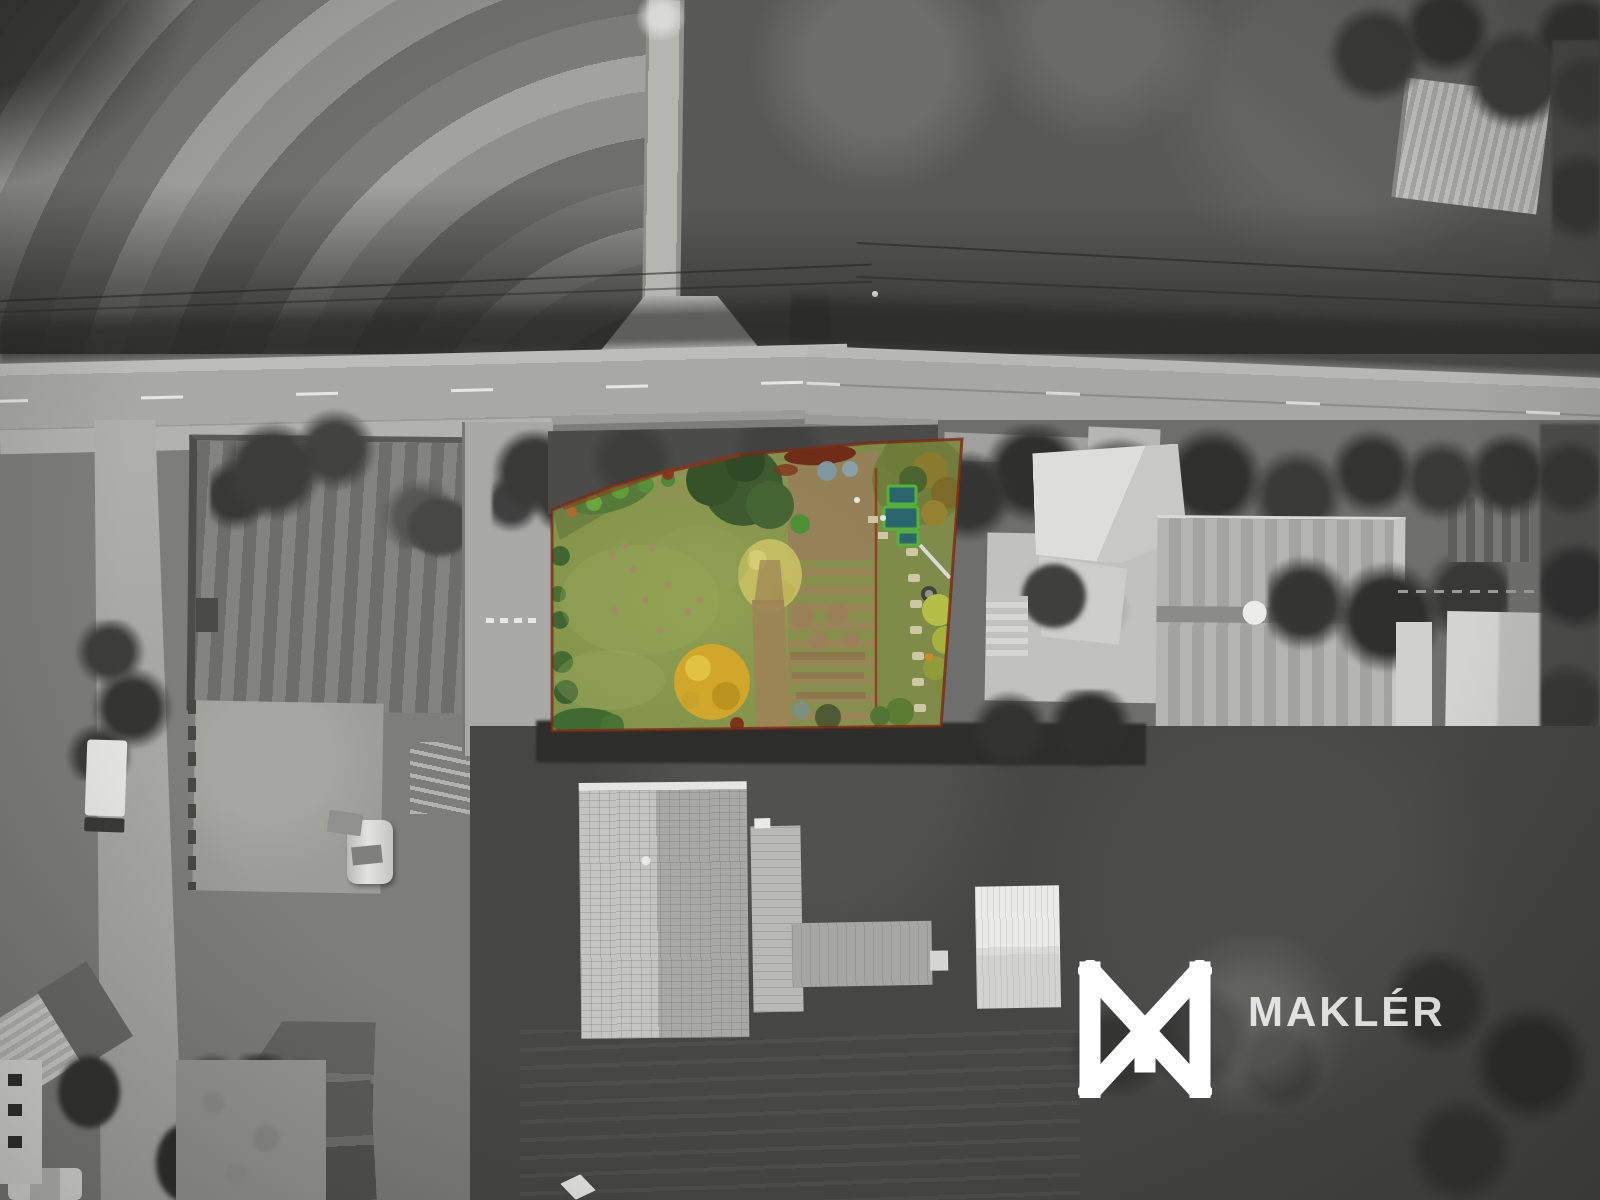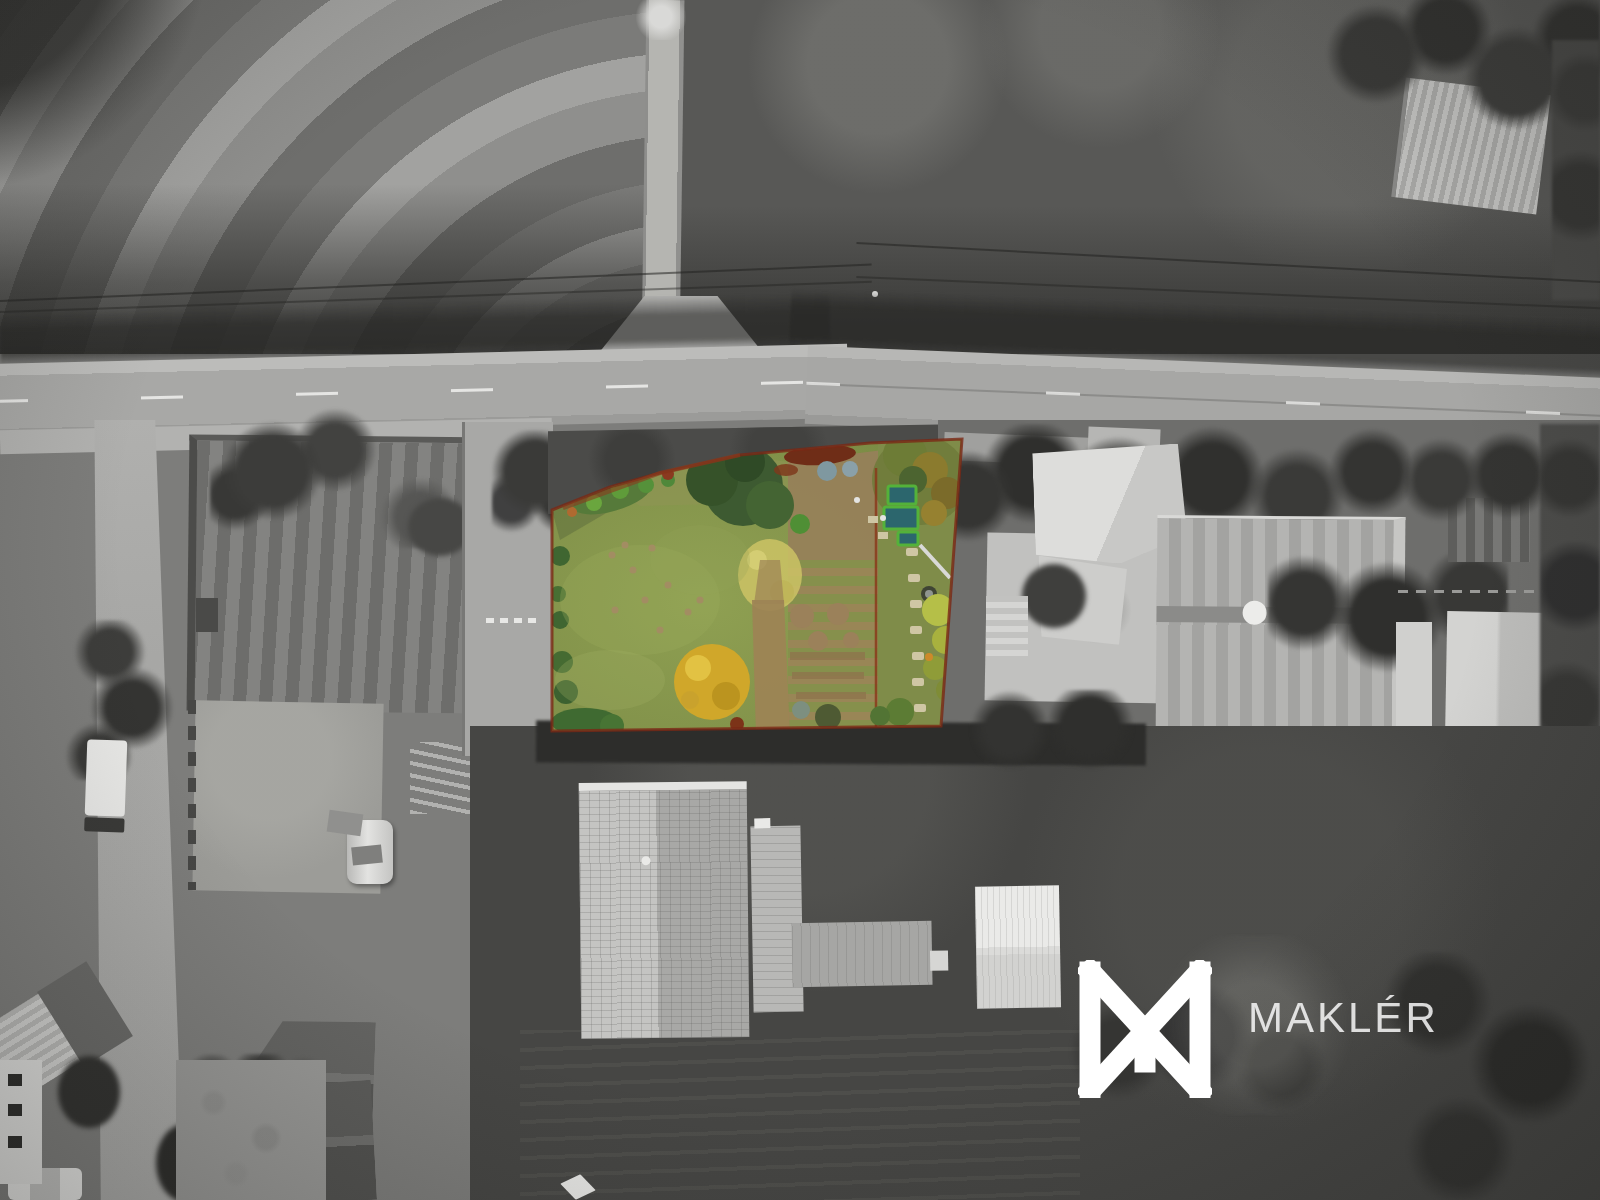--- a/index.html
+++ b/index.html
@@ -6,21 +6,21 @@
   .scene{position:relative;width:1600px;height:1200px;overflow:hidden;
          background:#7d7d7b;font-family:"Liberation Sans", sans-serif;}
   .b{position:absolute;}
   .blob{position:absolute;border-radius:50%;filter:blur(2.5px);}
   .soft{filter:blur(1.5px);}
   .plot-svg{position:absolute;left:0;top:0;width:1600px;height:1200px;}
   .watermark{position:absolute;left:1078px;top:960px;display:flex;align-items:flex-start;
              gap:36px;color:rgba(255,255,255,.82);}
   .wm-text{display:flex;flex-direction:column;margin-top:22px;}
   .wm-line1{font-size:60px;font-weight:800;letter-spacing:0px;line-height:1.0;}
-  .wm-line2{font-size:42px;font-weight:400;letter-spacing:3px;line-height:1.0;margin-top:15px;}
+  .wm-line2{font-size:42px;font-weight:700;letter-spacing:3px;line-height:1.0;margin-top:9px;}
 </style>
 </head>
 <body>
 
 <div class="scene">
 
   <div class="b" style="left:0;top:0;width:676px;height:354px;
     background:
       linear-gradient(180deg, rgba(30,30,28,0) 52%, rgba(38,38,36,.55) 80%, rgba(32,32,30,.78) 100%),
       radial-gradient(circle at -40px -60px, rgba(42,42,40,.8) 0 150px, rgba(42,42,40,0) 250px),

